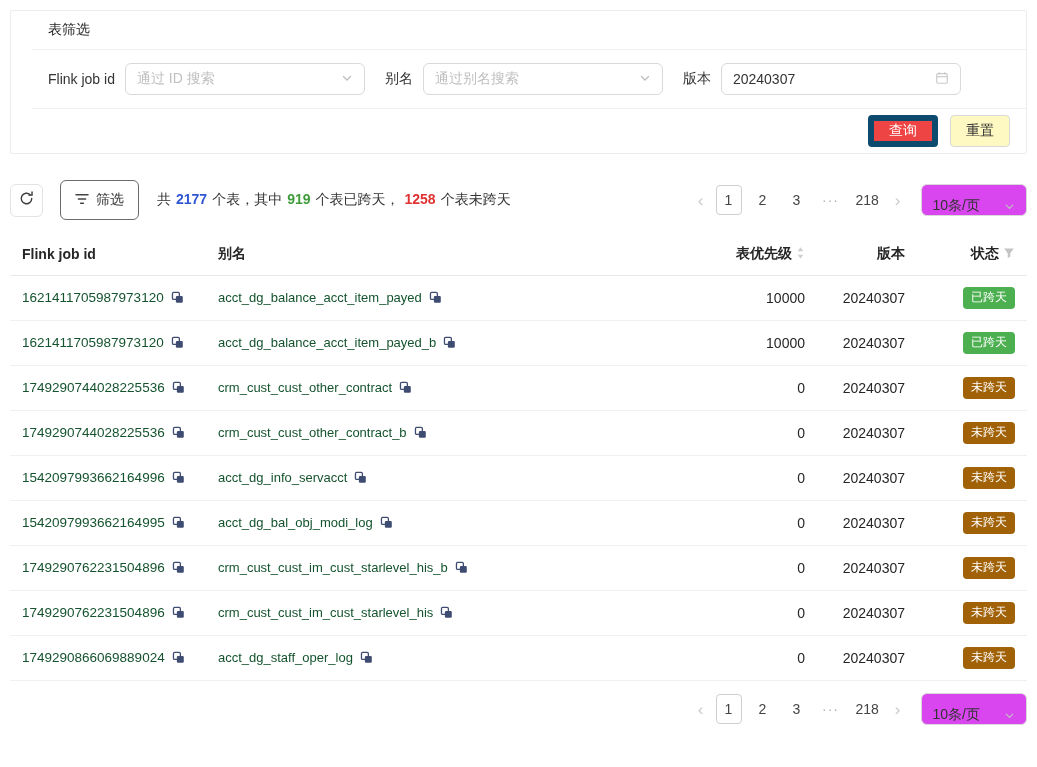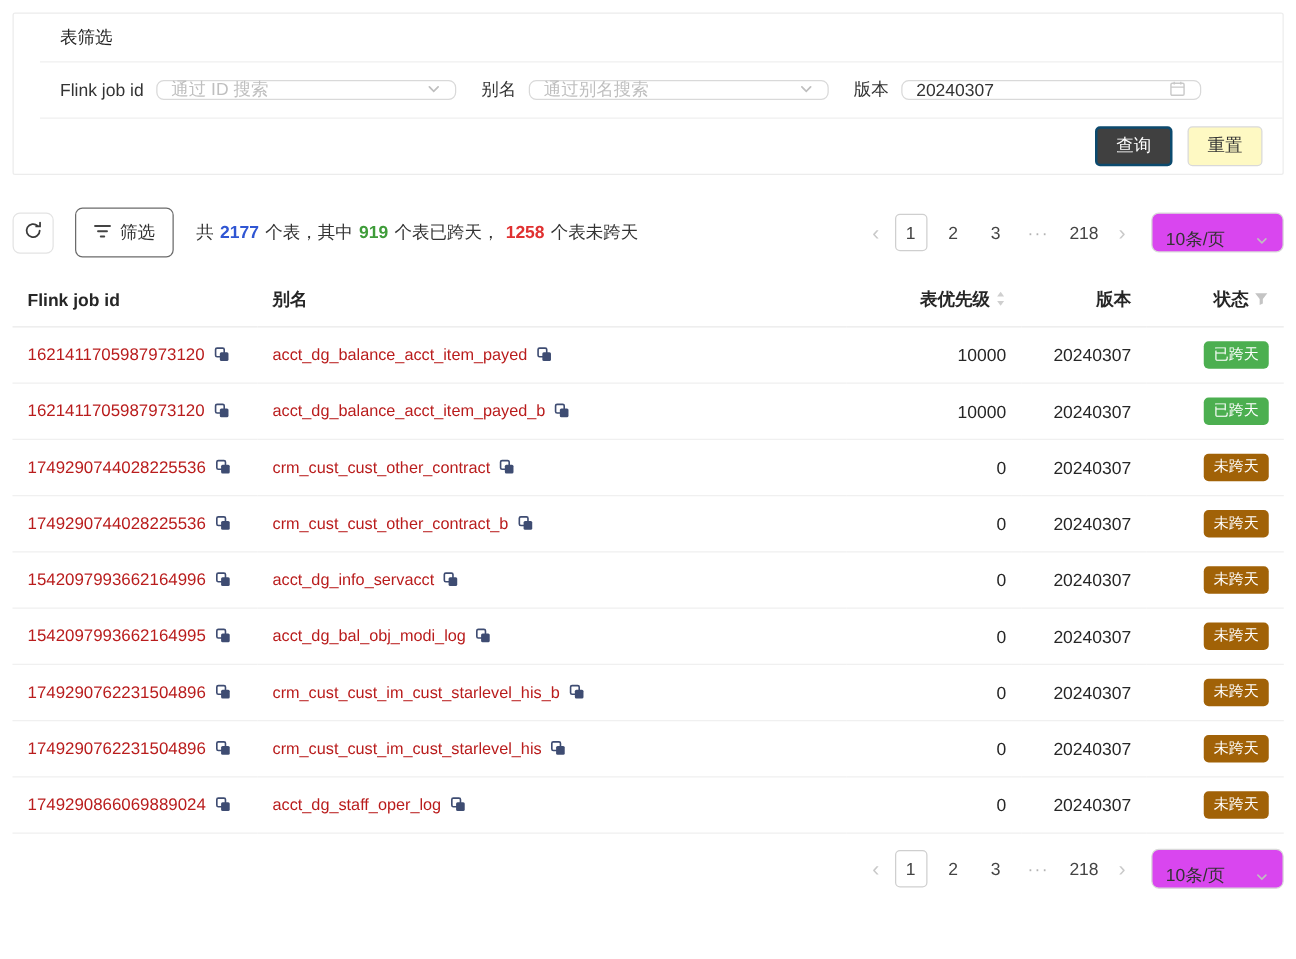--- a/index.html
+++ b/index.html
@@ -13,33 +13,33 @@
   .page { padding: 10px 10px 0 10px; }
 
   
   .card { border: 1px solid #ececec; border-radius: 2px; background: #fff; padding-left: 21px; }
   .card-title { padding: 10px 16px; border-bottom: 1px solid #f0f0f0; color: #262626; }
   .filter-row { display: flex; align-items: center; padding: 13px 16px; border-bottom: 1px solid #f0f0f0; }
   .field { display: flex; align-items: center; margin-right: 20px; }
   .field:last-child { margin-right: 0; }
   .field > label { margin-right: 10px; color: #333; white-space: nowrap; }
   .select, .date-input {
-    width: 240px; height: 16px; border: 1px solid #d9d9d9; border-radius: 6px;
+    width: 240px; height: 32px; border: 1px solid #d9d9d9; border-radius: 6px;
     display: flex; align-items: center; justify-content: space-between;
     padding: 0 11px; background: #fff; cursor: pointer;
   }
   .select .placeholder { color: #bfbfbf; }
   .date-input input {
     border: none; outline: none; width: 180px; font-size: 14px; color: #333;
     font-family: "Liberation Sans", "DejaVu Sans", sans-serif; background: transparent;
   }
   .actions { display: flex; justify-content: flex-end; gap: 12px; padding: 6px 16px; }
   .btn { height: 32px; padding: 0 15px; border-radius: 4px; font-size: 14px; cursor: pointer;
          font-family: "Liberation Sans", "DejaVu Sans", sans-serif; }
-  .btn-primary { background: #404040; border: 2px solid #0c4a6e; color: #fff; font-family: Liberation Mono, monospace; }
+  .btn-primary { background: #ef4444; border: 6px solid #0c4a6e; color: #fff; font-family: Liberation Mono, monospace; }
   .btn-default { background: #fef9c3; border: 1px solid #d9d9d9; color: #333; }
 
   
   .toolbar { margin-top: 26px; display: flex; align-items: center; }
   .icon-btn {
     width: 33px; height: 33px; border: 1px solid #e3e3e3; border-radius: 6px; background: #fff;
     display: flex; align-items: center; justify-content: center; cursor: pointer; margin-right: 17px;
   }
   .filter-btn {
     height: 40px; padding: 0 14px; border: 1px solid #6b6b6b; border-radius: 6px; background: #fff;
@@ -75,21 +75,21 @@
     padding: 12px 12px; border-bottom: 1px solid #e9e9e9;
   }
   td { padding: 0 12px; height: 45px; border-bottom: 1px solid #f0f0f0; font-size: 14px; color: #262626; }
   .col-id { width: 196px; }
   .col-alias { width: auto; }
   .col-priority { width: 140px; }
   .col-version { width: 100px; }
   .col-status { width: 110px; }
   .right { text-align: right; }
   .th-right { display: flex; justify-content: flex-end; align-items: center; gap: 4px; }
-  a.cell-link { color: #b91c1c; text-decoration: none; cursor: pointer; }
+  a.cell-link { color: #14532d; text-decoration: none; cursor: pointer; }
   .id-cell a { font-size: 13.5px; }
   .alias-cell a { font-size: 13px; }
   .copy-icon { display: inline-block; vertical-align: -2px; margin-left: 7px; cursor: pointer; }
   .badge {
     display: inline-block; padding: 3px 8px; border-radius: 4px; color: #fff; font-size: 12px;
     line-height: 1.3; white-space: nowrap;
   }
   .badge-crossed { background: #4caf50; }
   .badge-uncrossed { background: #a16207; }
   .sort-icon, .funnel-icon { cursor: pointer; display: inline-block; }

